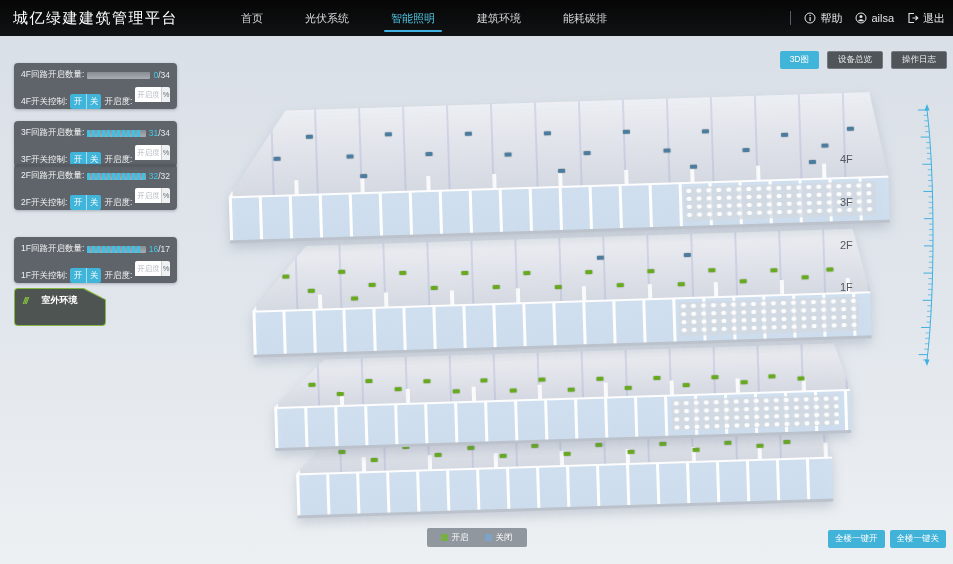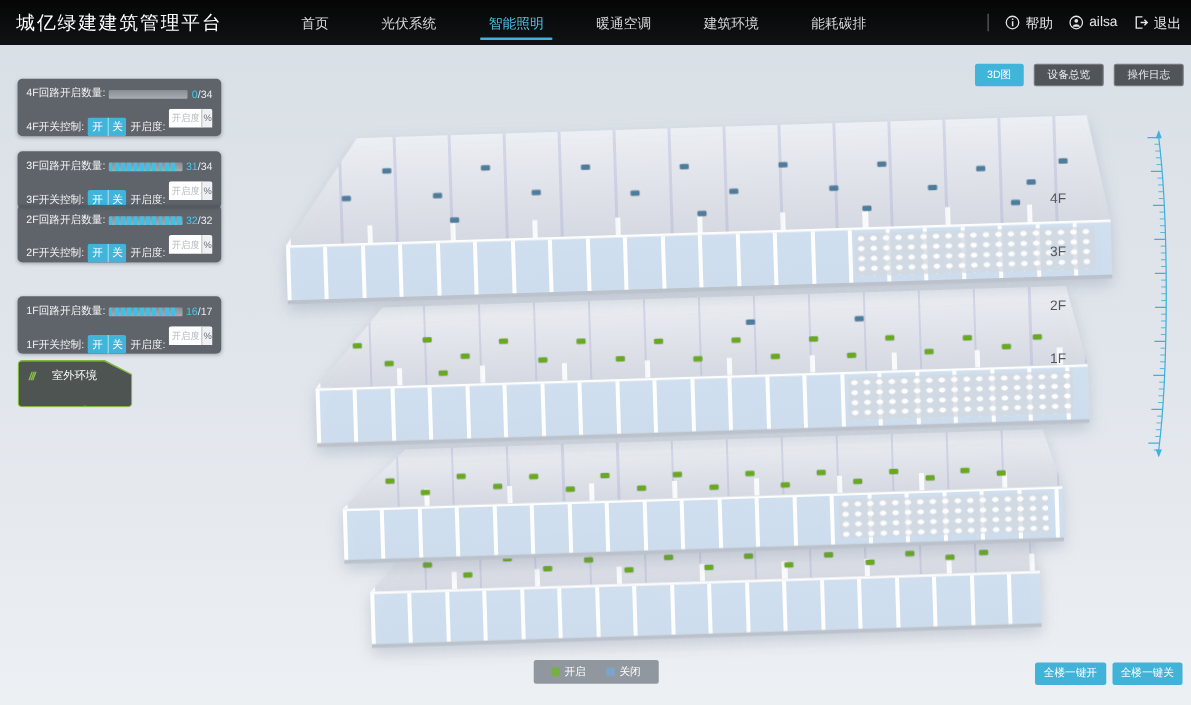--- a/index.html
+++ b/index.html
@@ -57,21 +57,21 @@
 
   
   .outdoor { position:absolute; left:14px; top:288px; width:92px; height:38px; z-index:40;
              clip-path:polygon(0 0,76% 0,100% 30%,100% 100%,0 100%);
              background:#84b83f; border-radius:4px; }
   .outdoor-in { position:absolute; inset:1px;
              clip-path:polygon(0 0,75.6% 0,100% 30.5%,100% 100%,0 100%);
              background:rgba(73,78,83,.94); border-radius:3px; padding:5px 8px; }
   .outdoor-title-row { display:flex; align-items:center; gap:4px; }
   .slashes { color:#8bc63f; font-style:italic; font-weight:700; font-size:9px; letter-spacing:-1px; }
-  .outdoor-title { font-size:9px; color:#fff; font-weight:400;padding-left:10px; }
+  .outdoor-title { font-size:9px; color:#fff; font-weight:700;padding-left:10px; }
   .outdoor-metric { margin-top:17px; display:flex; align-items:flex-start; gap:5px;font-family:Liberation Mono, monospace; }
   .m-label { font-size:8.5px; color:#cdd1d5; }
   .m-value { font-size:9px; color:#e8eaec; }
   .m-unit { font-size:8px; color:#a9afb5; }
 
   
   #building { position:absolute; inset:0; z-index:10; }
   .floor { position:absolute; transform:rotate(-1.8deg);
            filter:drop-shadow(0 5px 6px rgba(100,115,140,.28)); }
   .deck { position:relative; width:100%;
@@ -229,21 +229,20 @@
         <div class="facade"></div>
       </div>
     </div>
 
   <div class="nav">
     <div class="nav-title">城亿绿建建筑管理平台</div>
     <div class="nav-menu">
       <div class="nav-item">首页</div>
       <div class="nav-item">光伏系统</div>
       <div class="nav-item active">智能照明</div>
-      <div class="nav-item">暖通空调</div>
       <div class="nav-item">建筑环境</div>
       <div class="nav-item">能耗碳排</div>
     </div>
     <div class="nav-right">
       <div class="divider"></div>
       <div class="nr-item">
         <svg class="nav-icon" viewBox="0 0 12 12">
           <circle cx="6" cy="6" r="5" fill="none" stroke="#e3e5e7" stroke-width="1"></circle>
           <rect x="5.5" y="5" width="1.2" height="4" fill="#e3e5e7"></rect>
           <rect x="5.5" y="2.8" width="1.2" height="1.2" fill="#e3e5e7"></rect>

